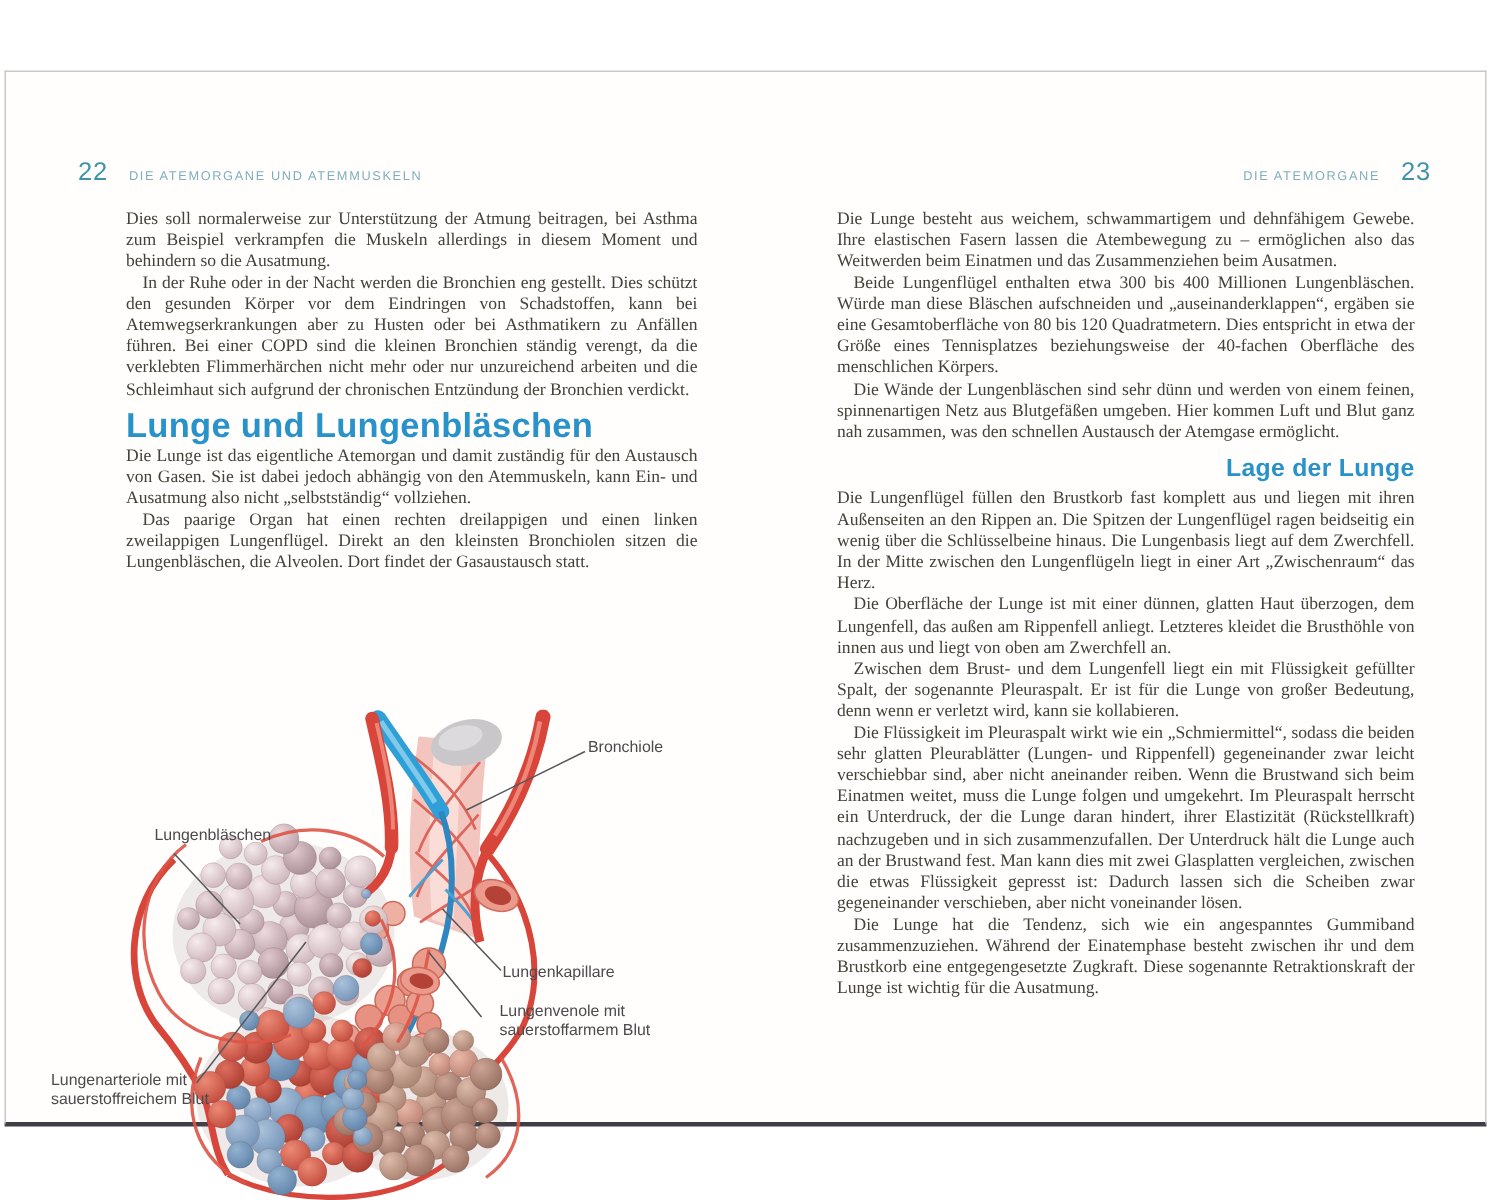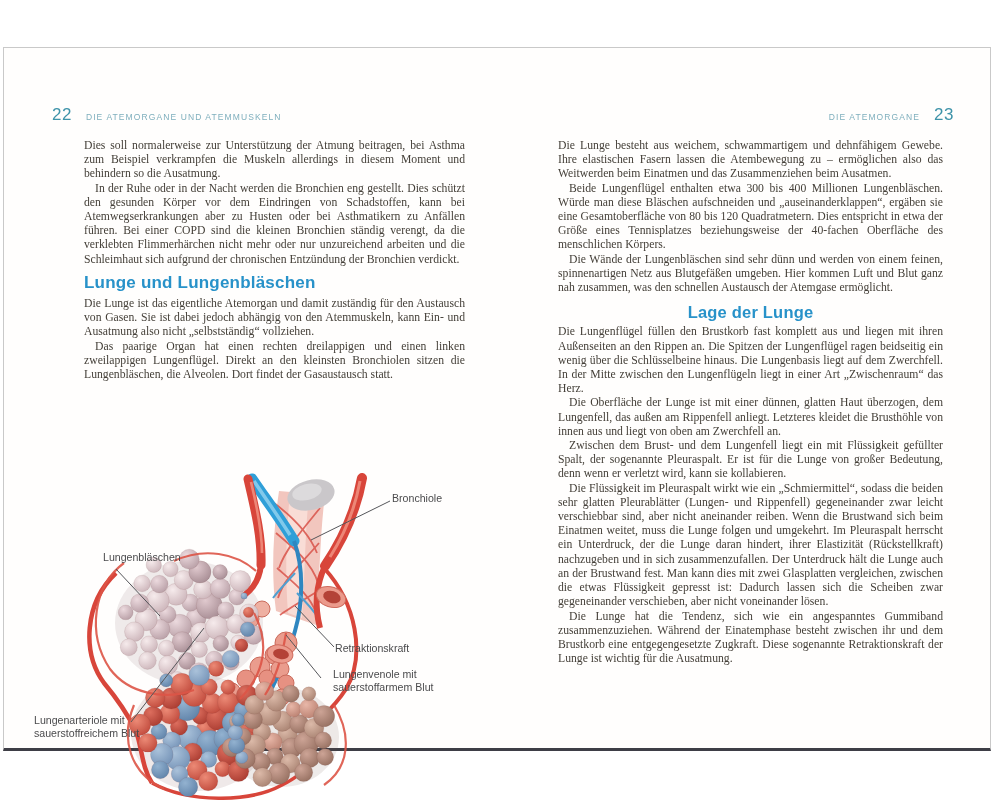--- a/index.html
+++ b/index.html
@@ -17,23 +17,23 @@
   .runlabel{font-size:8.5px;color:#7fafbd;letter-spacing:1.1px;text-transform:uppercase;text-align:center;}
 
   
   .col{position:absolute;top:91px;width:381px;text-align:justify;font-size:11.7px;
        line-height:14.2px;hyphens:auto;-webkit-hyphens:auto;}
   .col-left{left:80px;}
   .col-right{left:554px;width:385px;}
   .col p{margin:0;}
   .col p.ind{text-indent:11px;}
   h2.sect{font-family:"Liberation Sans", sans-serif;font-weight:700;color:#2892c9;
-          font-size:17px;letter-spacing:0.2px;margin:9px 0 7px 0;text-align:left;}
+          font-size:23px;letter-spacing:0.2px;margin:9px 0 7px 0;text-align:left;}
   h3.sect{font-family:"Liberation Sans", sans-serif;font-weight:700;color:#2892c9;
-          font-size:16.5px;letter-spacing:0.2px;margin:10px 0 6px 0;text-align:center;}
+          font-size:16.5px;letter-spacing:0.2px;margin:10px 0 6px 0;text-align:right;}
 
   
   .figure{position:absolute;left:20px;top:425px;width:480px;height:335px;}
   .figure svg{position:absolute;left:0;top:0;}
   .fig-label{position:absolute;font-family:"Liberation Sans", sans-serif;font-size:10.6px;
              line-height:12.6px;color:#4b4b4d;}
   .lbl-bronchiole{left:368px;top:19px;}
   .lbl-blaeschen{left:79px;top:78px;}
   .lbl-kapillare{left:311px;top:169px;}
   .lbl-venole{left:309px;top:195px;width:140px;}
@@ -341,18 +341,18 @@
         <path d="M 366,28 L 287,67"></path>
         <path d="M 92,96 L 136,143"></path>
         <path d="M 310,174 L 271,133"></path>
         <path d="M 297,205 L 262,162"></path>
         <path d="M 107,249 L 180,155"></path>
       </g>
     </svg>
 
     <div class="fig-label lbl-bronchiole">Bronchiole</div>
     <div class="fig-label lbl-blaeschen">Lungenbläschen</div>
-    <div class="fig-label lbl-kapillare">Retraktionskraft</div>
+    <div class="fig-label lbl-kapillare">Lungenkapillare</div>
     <div class="fig-label lbl-venole">Lungenvenole mit sauerstoffarmem Blut</div>
     <div class="fig-label lbl-arteriole">Lungenarteriole mit sauerstoffreichem Blut</div>
   </div>
 
 </div>
 
 </body></html>

